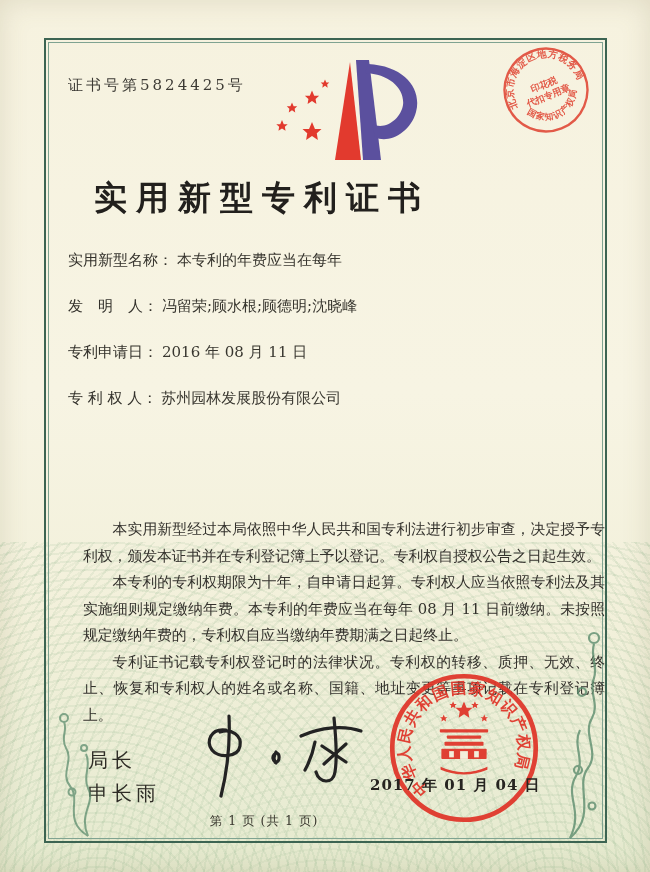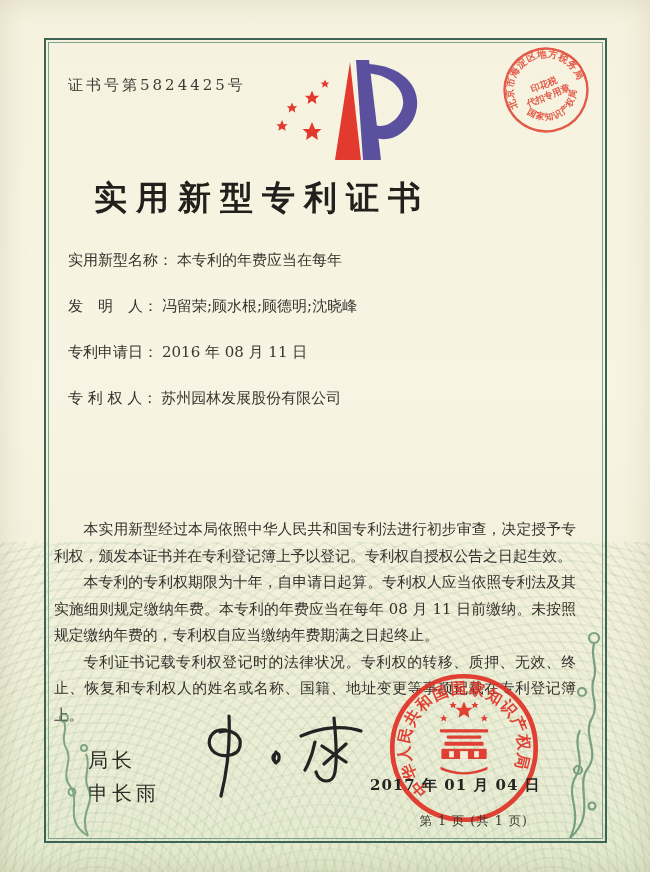--- a/index.html
+++ b/index.html
@@ -34,34 +34,34 @@
   .logo{position:absolute;left:268px;top:56px;width:152px;height:110px;}
   .title{
     position:absolute;left:0;top:176px;width:524px;text-align:center;
     font-size:33px;font-weight:700;color:#22201d;letter-spacing:9px;
   }
   .fields{position:absolute;left:68px;top:251px;width:500px;}
   .field-row{height:22px;margin-bottom:24px;font-size:15px;color:#38362f;white-space:nowrap;}
   .field-row .lbl{font-weight:400;color:#33312b;}
   .field-row .val{margin-left:4px;}
   .bodytext{
-    position:absolute;left:54px;top:516px;width:522px;
+    position:absolute;left:83px;top:516px;width:522px;
     font-size:14.8px;line-height:26.5px;color:#33312c;text-align:justify;
   }
   .bodytext p{margin:0;text-indent:2em;}
   .sig-block{position:absolute;left:88px;top:744px;font-size:20px;color:#2e2c26;letter-spacing:4px;line-height:33px;font-weight:400;}
   .signature{position:absolute;left:196px;top:708px;width:180px;height:100px;}
   .seal{position:absolute;left:386px;top:670px;width:156px;height:156px;opacity:.93;}
   .seal-date{
     position:absolute;left:370px;top:776px;width:210px;font-size:15px;color:#262420;
     letter-spacing:1px;font-weight:600;z-index:5;
   }
   .tax-stamp{position:absolute;left:500px;top:44px;width:92px;height:92px;transform:rotate(-22deg);opacity:.88;}
   .footer{
-    position:absolute;left:0;top:813px;width:528px;text-align:right;
+    position:absolute;left:0;top:813px;width:528px;text-align:center;
     font-size:12.5px;color:#3a382f;letter-spacing:1px;
   }
   .flourish{position:absolute;pointer-events:none;}
   .fl-left{left:48px;top:688px;width:62px;height:150px;}
   .fl-right{right:40px;top:600px;width:70px;height:240px;}
 </style>
 </head>
 <body>
 
 <div class="sheet">

